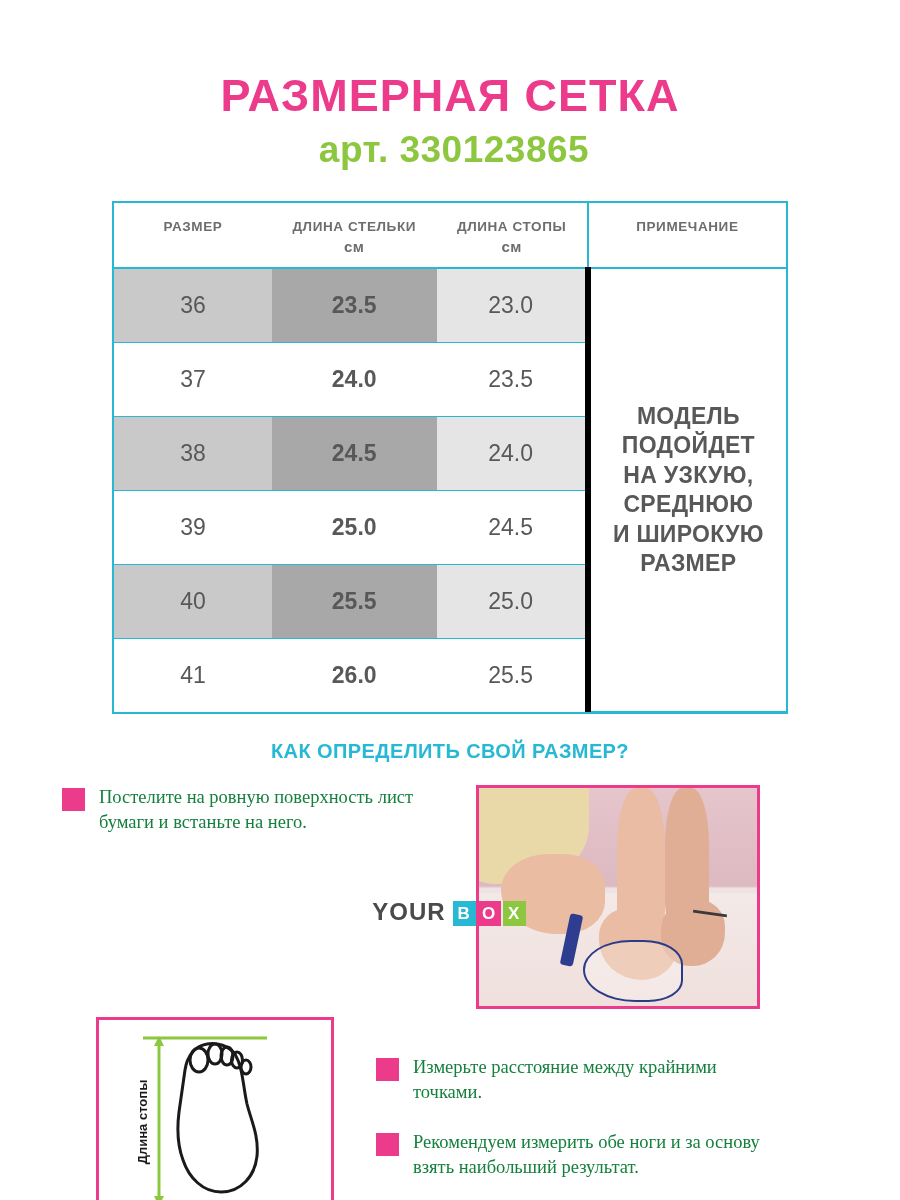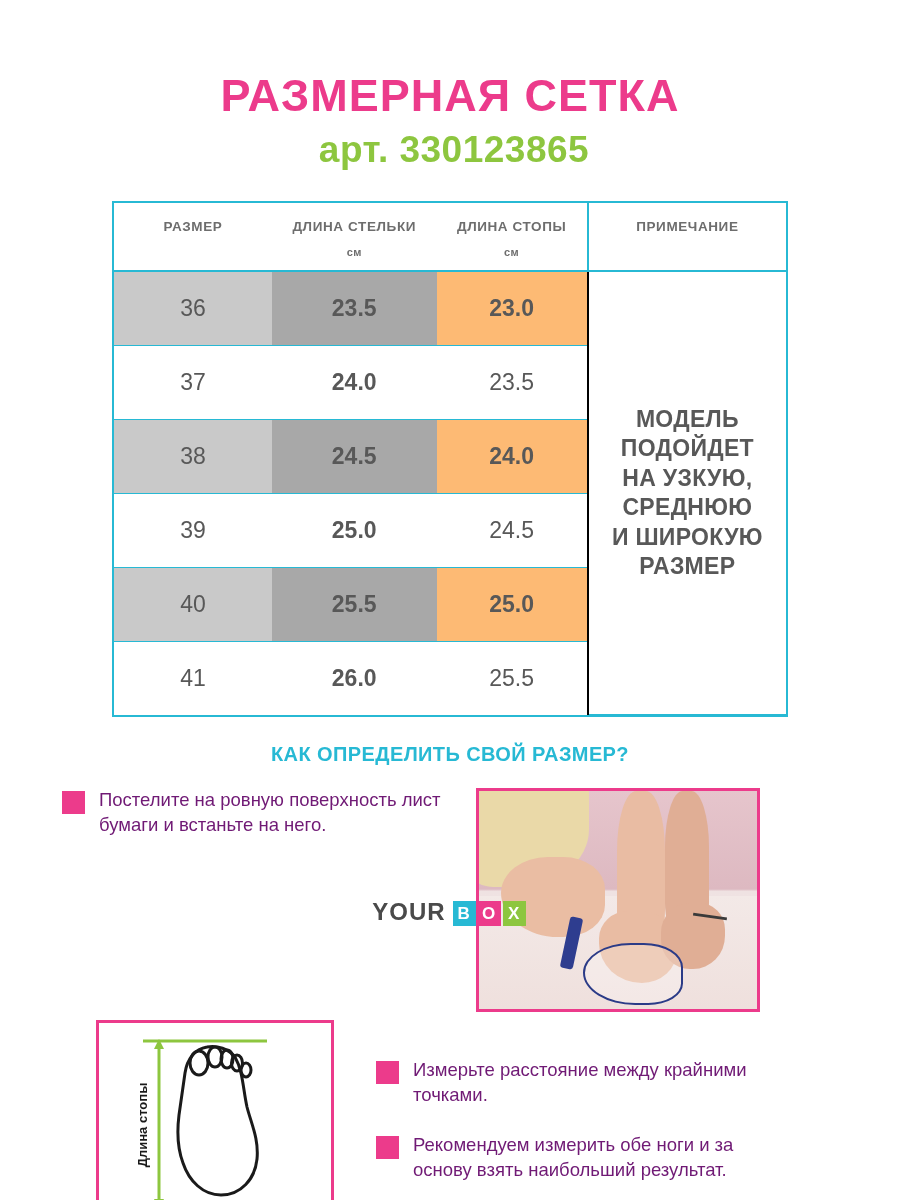--- a/index.html
+++ b/index.html
@@ -61,23 +61,23 @@
     font-weight: bold;
     color: #6d6d6d;
     letter-spacing: 0.6px;
     padding: 16px 2px 10px 2px;
     text-align: center;
     vertical-align: top;
     line-height: 1.25;
   }
   table.sizes th .unit {
     display: block;
-    font-size: 11px;
-    font-weight: bold;
-    margin-top: 10px;
+    font-size: 15px;
+    font-weight: bold;
+    margin-top: 2px;
     letter-spacing: 0.4px;
   }
   table.sizes td {
     text-align: center;
     font-size: 23px;
     color: #585858;
     padding: 23px 0;
     border-bottom: 1px solid #27b9d4;
   }
   table.sizes tr:last-child td {
@@ -87,25 +87,25 @@
   .col-insole { width: 24.5%; }
   .col-foot { width: 22.5%; }
   .col-note { width: 29.5%; }
 
   td.c-size { background: #ffffff; }
   td.c-insole { background: #ffffff; font-weight: bold; color: #4a4a4a; }
   td.c-foot { background: #ffffff; }
 
   tr.shaded td.c-size { background: #c9c9c9; }
   tr.shaded td.c-insole { background: #a8a8a8; }
-  tr.shaded td.c-foot { background: #fdba74; font-weight: bold; }
+  tr.shaded td.c-foot { background: #e5e5e5; }
 
   td.note-cell {
     border-bottom: none;
-    border-left: 2px solid #000000;
+    border-left: 6px solid #000000;
     vertical-align: middle;
     color: #27b9d4;
     font-weight: bold;
     font-size: 18.5px;
     line-height: 1.28;
     letter-spacing: 0.3px;
     padding: 0 6px;
   }
   thead th.note-head {
     border-left: 2px solid #27b9d4;
@@ -143,22 +143,22 @@
     width: 23px;
     height: 23px;
     background: #ec3b8b;
     flex: 0 0 23px;
     margin-right: 14px;
     margin-top: 3px;
   }
   .step-text {
     font-size: 18.5px;
     line-height: 1.32;
-    color: #701a75;
-    font-family: Liberation Sans, sans-serif;
+    color: #15803d;
+    font-family: Liberation Serif, serif;
   }
 
   .photo-box {
     width: 278px;
     height: 218px;
     border: 3px solid #ec3b8b;
     margin-left: 14px;
     position: relative;
     overflow: hidden;
     background: #e9c9cf;

